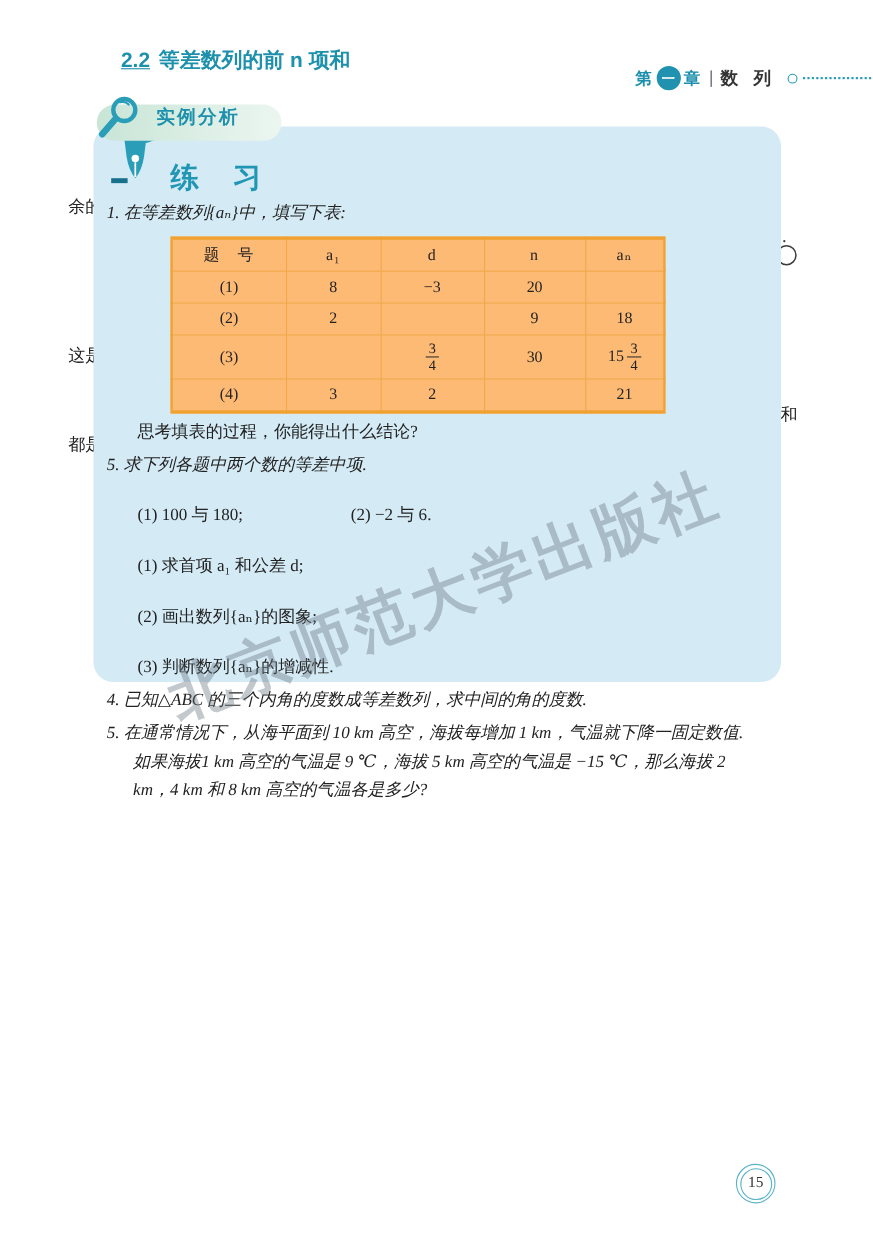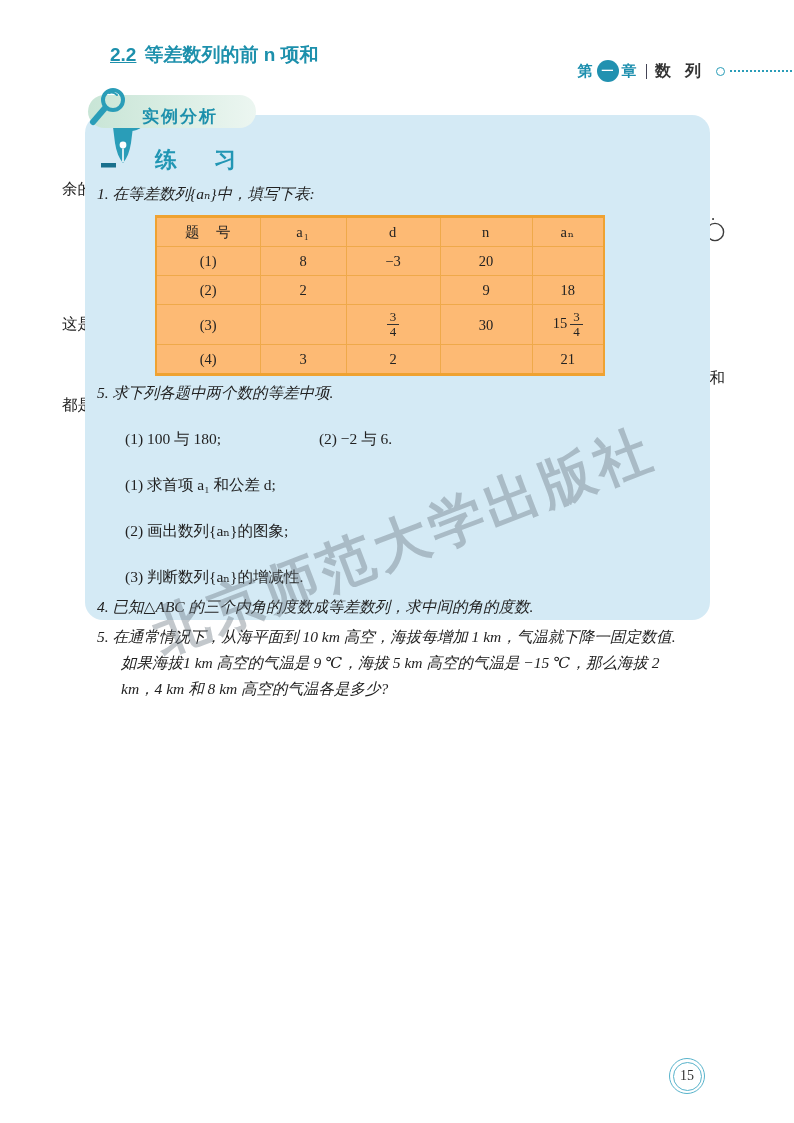--- a/index.html
+++ b/index.html
@@ -29,22 +29,22 @@
   .ch-line { width:62px; border-top:2px dotted #2a9db8; margin-left:5px; }
 
   
   .practice-box {
     position:absolute; left:85px; top:115px; width:625px; height:505px;
     background:#d4eaf5; border-radius:18px; box-sizing:border-box;
     padding:10px 16px 0 12px; font-size:15.5px; line-height:26px;
   }
   .practice-title-row { display:flex; align-items:flex-end; height:52px; margin-left:4px; }
   .practice-title {
-    color:#2196b4; font-size:22px; font-weight:bold; letter-spacing:12px;
-    margin-left:10px; margin-bottom:2px; font-family:Liberation Mono, monospace;
+    color:#2196b4; font-size:26px; font-weight:bold; letter-spacing:12px;
+    margin-left:10px; margin-bottom:2px; font-family:Liberation Serif, serif;
   }
   .pitem { text-indent:-1.55em; padding-left:1.55em; margin-top:4px;font-style:italic; }
   .sub   { padding-left:28px; margin-top:20px; }
   .two-col .first { display:inline-block; width:190px; }
   .think { padding-left:28px; margin-top:4px; }
 
   
   .practice-table {
     border-collapse:collapse; margin:8px 0 4px 58px; background:#fdba74;
     border:2px solid #efa231; border-top-width:3px; border-bottom-width:3px;
@@ -72,21 +72,21 @@
   
   .section-heading {
     margin:42px 0 0 110px; color:#1d90ac; font-size:19px; font-weight:bold;
     font-family:"Liberation Sans",sans-serif;
   }
   .section-heading .sec-num { margin-right:8px;text-decoration:underline; }
 
   .badge {
     position:relative; margin:27px 0 0 88px; width:168px; height:33px;
     border-radius:17px; background:linear-gradient(90deg,#c8e5d6,#ecf6f1);
-    display:flex; align-items:flex-end;
+    display:flex; align-items:flex-start;
   }
   .badge-icon { position:absolute; left:-4px; top:-12px; }
   .badge-label {
     margin-left:54px; color:#1d90ac; font-weight:bold; font-size:17px;
     letter-spacing:2px; font-family:"Liberation Sans",sans-serif;
   }
 
   
   .main { margin:20px 62px 0 62px; font-size:15.5px; line-height:27px; }
   .indent { text-indent:2.05em; }
@@ -184,20 +184,21 @@
       <tr>
         <td>(4)</td>
         <td>3</td>
         <td>2</td>
         <td></td>
         <td>21</td>
       </tr>
     </tbody>
       </table>
 
+    <div class="think">思考填表的过程，你能得出什么结论?</div>
     <div class="pitem">5. 求下列各题中两个数的等差中项.</div>
     <div class="sub two-col">
       <span class="first">(1) 100 与 180;</span>
       <span>(2) −2 与 6.</span>
     </div>
     <div class="sub">(1) 求首项 a₁ 和公差 d;</div>
     <div class="sub">(2) 画出数列{aₙ}的图象;</div>
     <div class="sub">(3) 判断数列{aₙ}的增减性.</div>
     <div class="pitem">4. 已知△ABC 的三个内角的度数成等差数列，求中间的角的度数.</div>
     <div class="pitem">5. 在通常情况下，从海平面到 10 km 高空，海拔每增加 1 km，气温就下降一固定数值. 如果海拔1 km 高空的气温是 9 ℃，海拔 5 km 高空的气温是 −15 ℃，那么海拔 2 km，4 km 和 8 km 高空的气温各是多少?</div>

